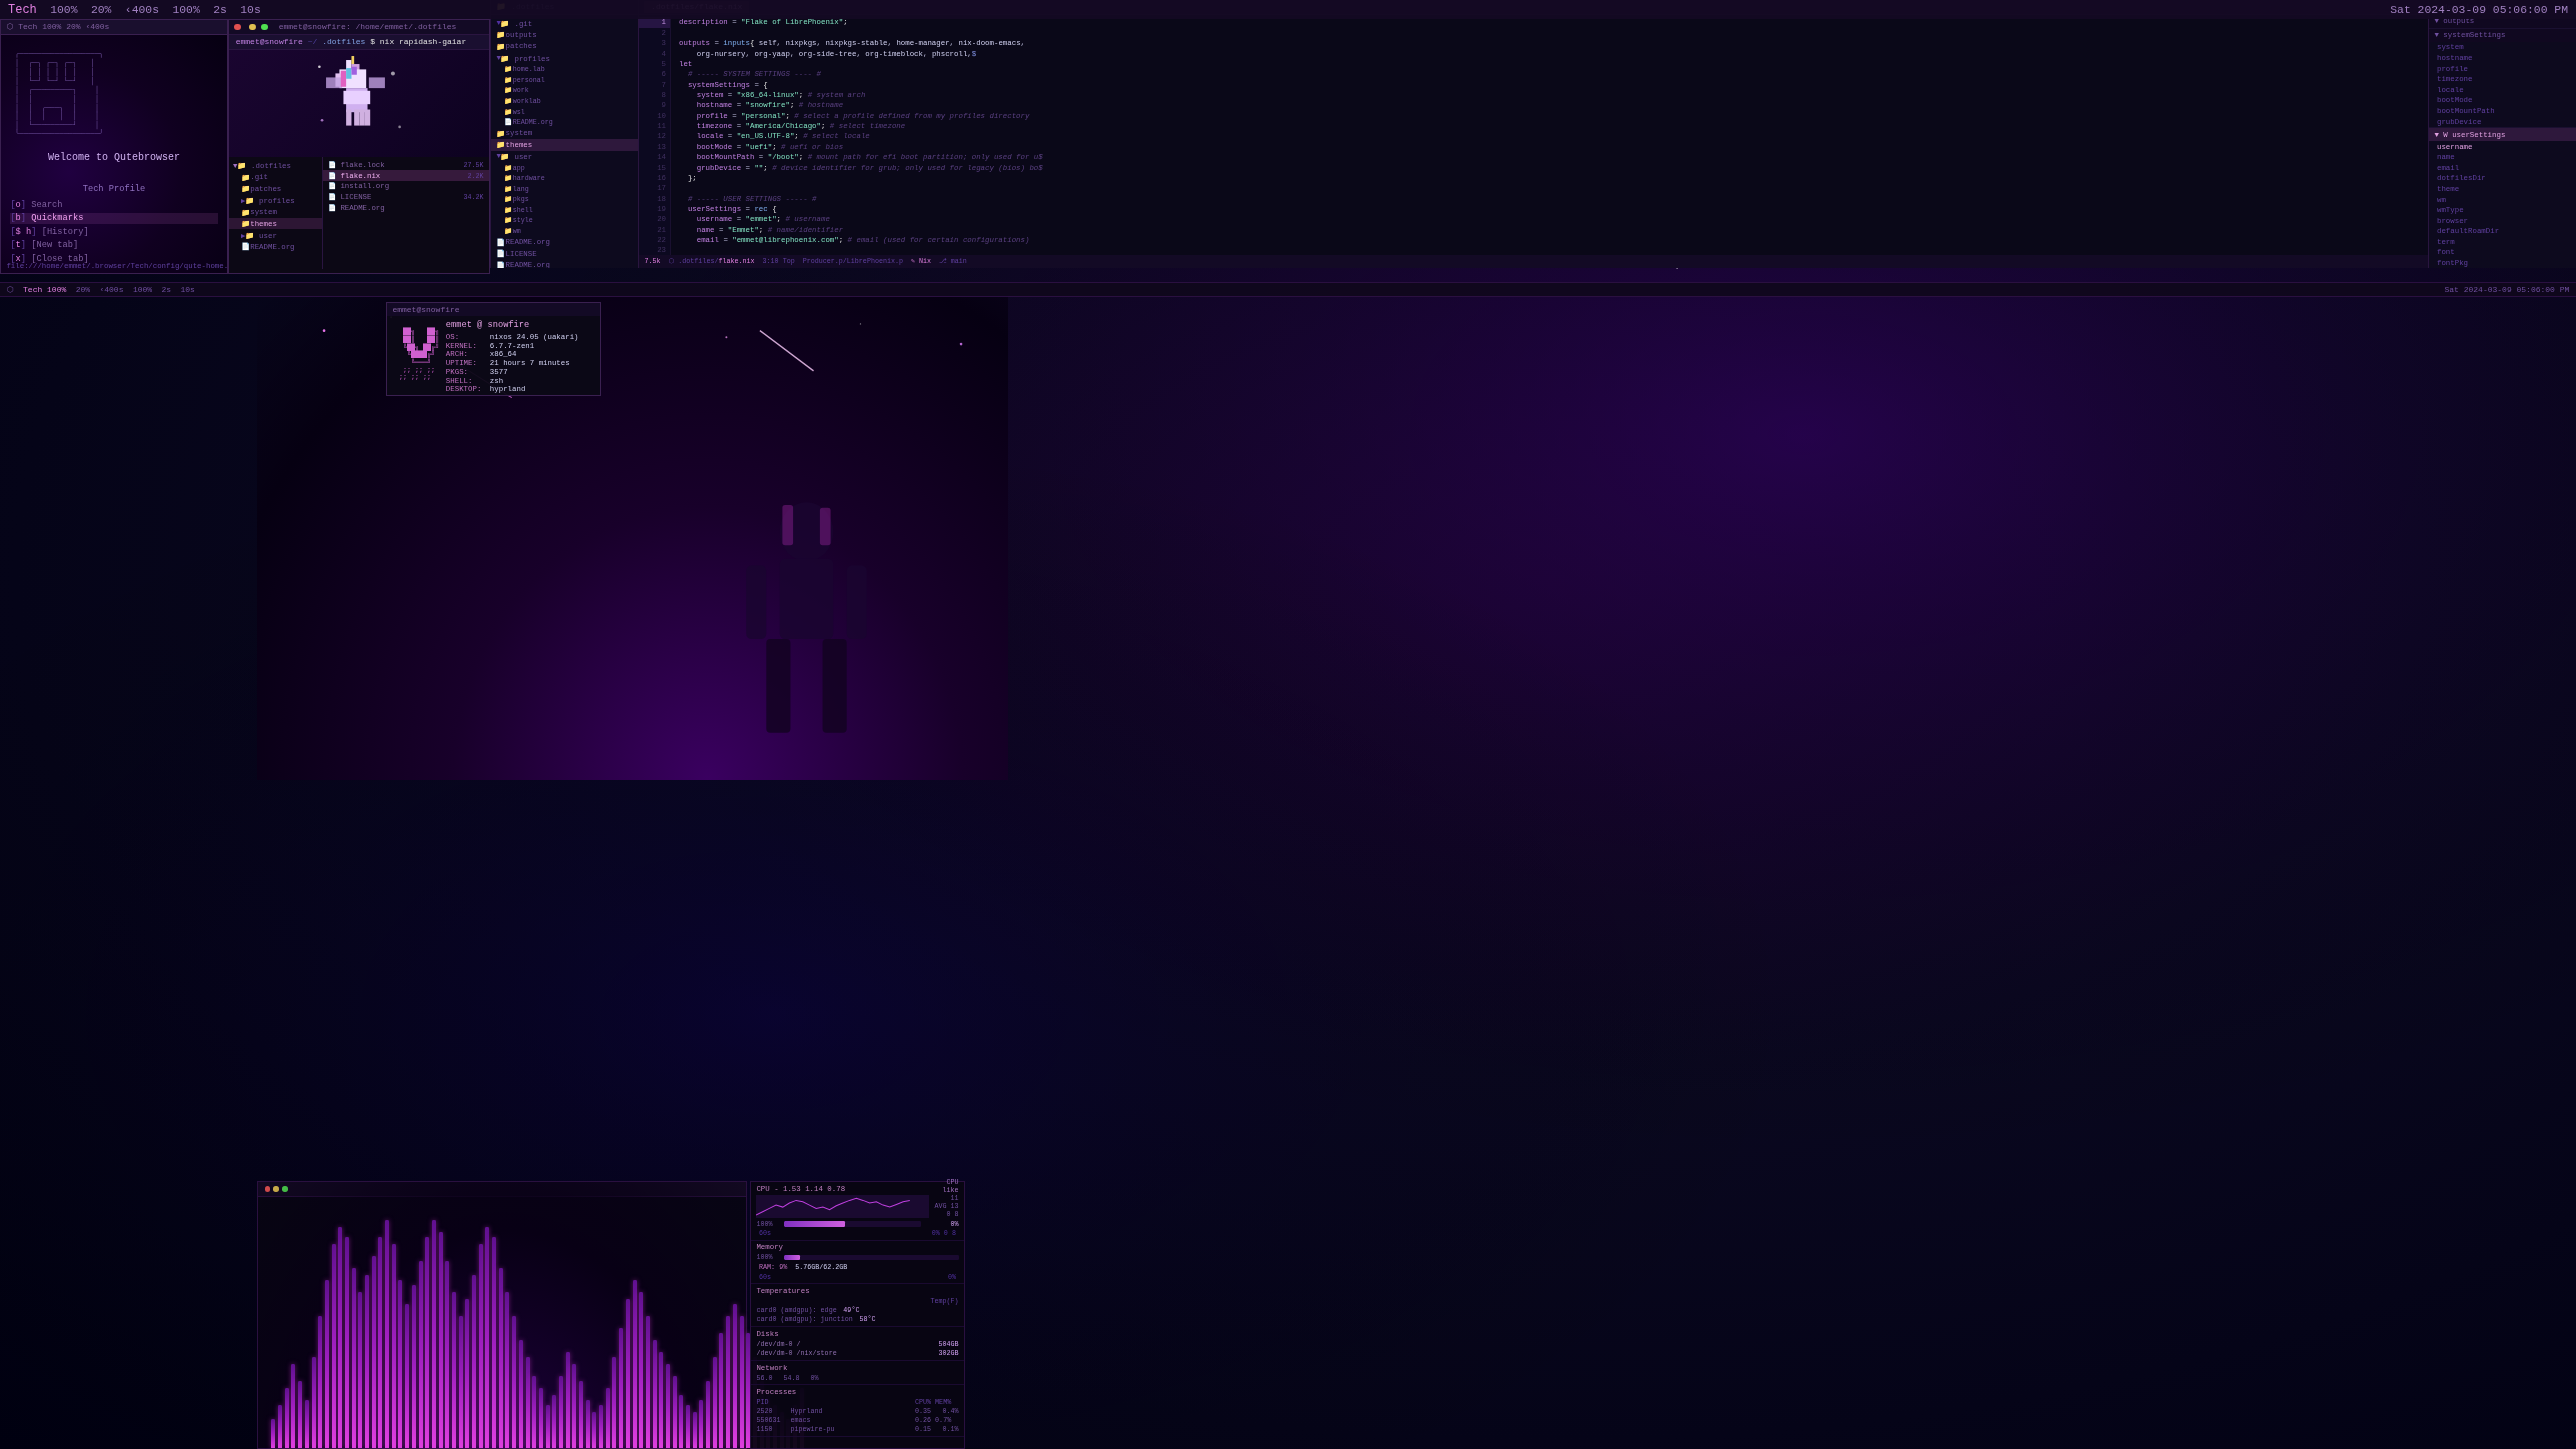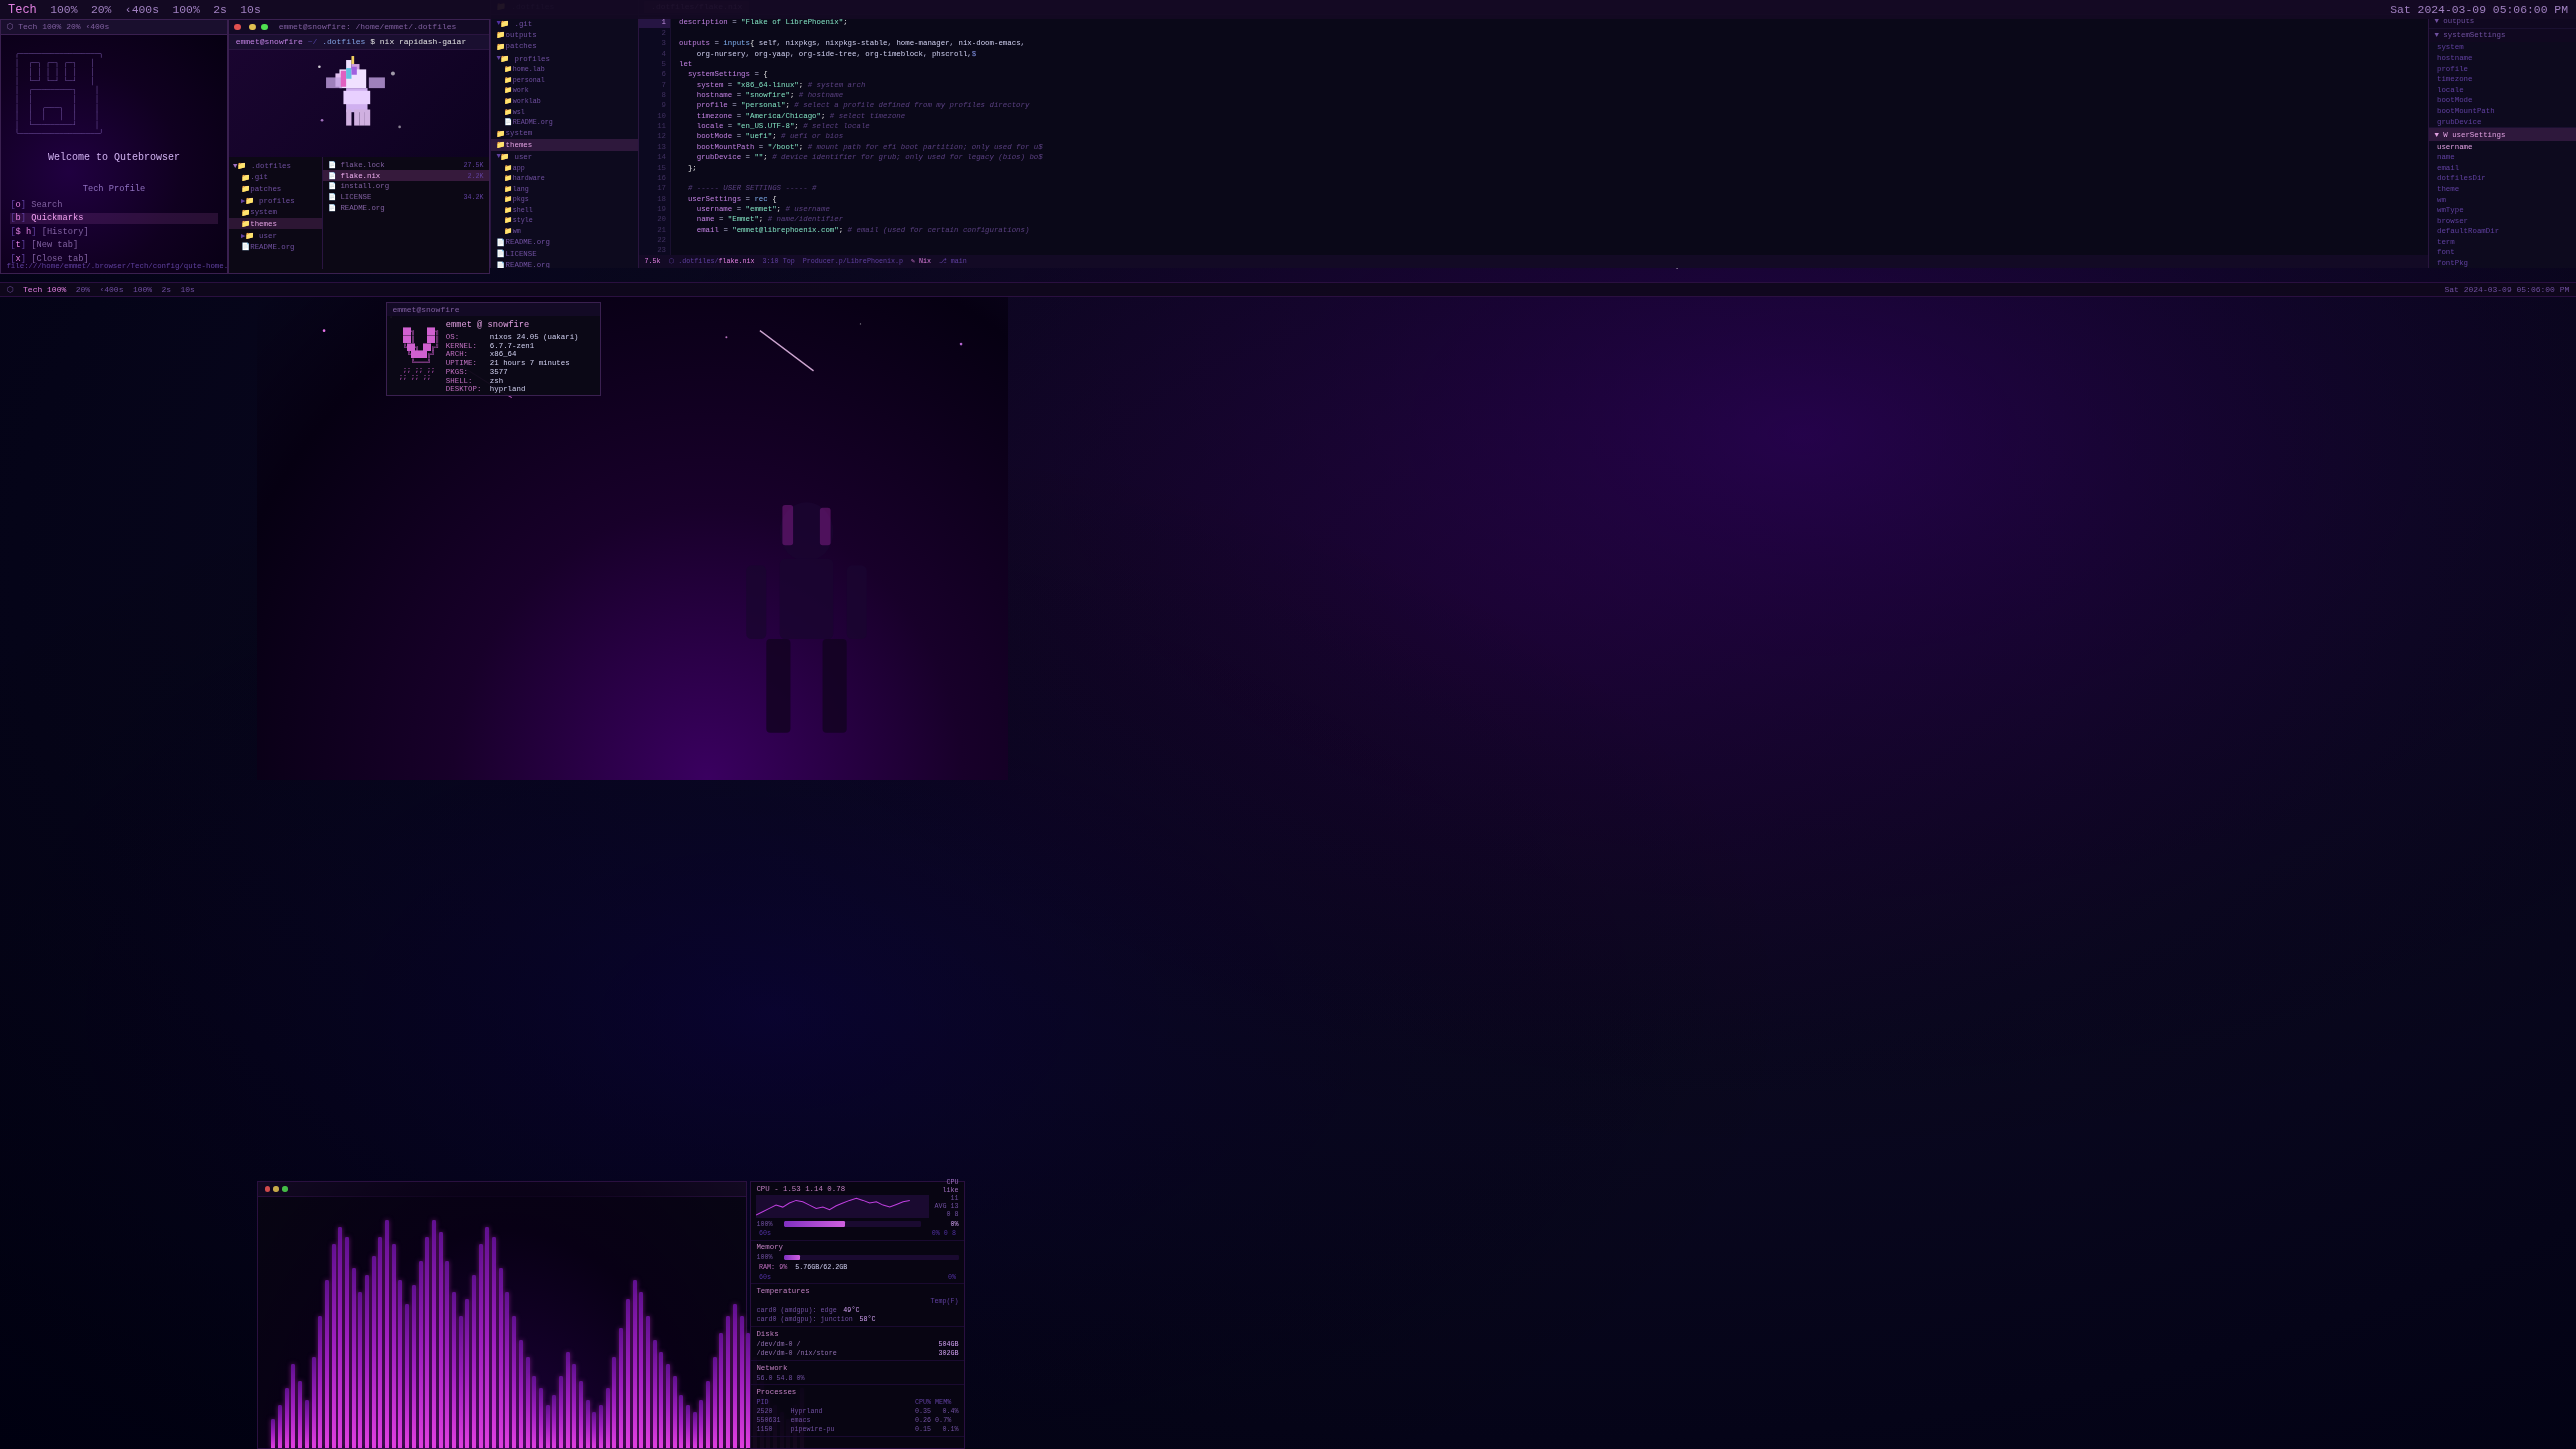--- a/index.html
+++ b/index.html
@@ -733,20 +733,23 @@
         </div>
         <div class="code-line">&nbsp;</div>
         <div class="code-line">
           <span class="c-key">outputs</span> <span class="c-op">=</span> <span class="c-fn">inputs</span><span class="c-brk">{</span> <span class="c-var">self</span><span class="c-op">,</span> <span class="c-var">nixpkgs</span><span class="c-op">,</span> <span class="c-var">nixpkgs-stable</span><span class="c-op">,</span> <span class="c-var">home-manager</span><span class="c-op">,</span> <span class="c-var">nix-doom-emacs</span><span class="c-op">,</span>
         </div>
         <div class="code-line">
           &nbsp;&nbsp;&nbsp;&nbsp;<span class="c-var">org-nursery</span><span class="c-op">,</span> <span class="c-var">org-yaap</span><span class="c-op">,</span> <span class="c-var">org-side-tree</span><span class="c-op">,</span> <span class="c-var">org-timeblock</span><span class="c-op">,</span> <span class="c-var">phscroll</span><span class="c-op">,</span><span class="c-sym">$</span>
         </div>
         <div class="code-line">
           <span class="c-key">let</span>
+        </div>
+        <div class="code-line">
+          &nbsp;&nbsp;<span class="c-cmt"># ----- SYSTEM SETTINGS ---- #</span>
         </div>
         <div class="code-line">
           &nbsp;&nbsp;<span class="c-key">systemSettings</span> <span class="c-op">=</span> <span class="c-brk">{</span>
         </div>
         <div class="code-line">
           &nbsp;&nbsp;&nbsp;&nbsp;<span class="c-key">system</span> <span class="c-op">=</span> <span class="c-str">"x86_64-linux"</span><span class="c-brk">;</span> <span class="c-cmt"># system arch</span>
         </div>
         <div class="code-line">
           &nbsp;&nbsp;&nbsp;&nbsp;<span class="c-key">hostname</span> <span class="c-op">=</span> <span class="c-str">"snowfire"</span><span class="c-brk">;</span> <span class="c-cmt"># hostname</span>
         </div>
@@ -1100,21 +1103,21 @@
       <span style="color:#d0a0f0;margin-left:auto;">504GB</span>
     </div>
     <div class="disk-row">
       <span>/dev/dm-0 /nix/store</span>
       <span style="color:#d0a0f0;margin-left:auto;">302GB</span>
     </div>
   </div>
 
   <div class="sysmon-section">
     <div class="sysmon-title">Network</div>
-    <div style="display:flex;gap:4px;font-size:6.7px;">
+    <div style="display:flex;gap:11px;font-size:6.7px;">
       <span style="color:#7050a0;">56.0</span>
       <span style="color:#7050a0;">54.8</span>
       <span style="color:#7050a0;">0%</span>
     </div>
   </div>
 
   <div class="sysmon-section">
     <div style="display:flex;gap:2.7px;">
       <div style="flex:1;">
         <div class="sysmon-title">Processes</div>

